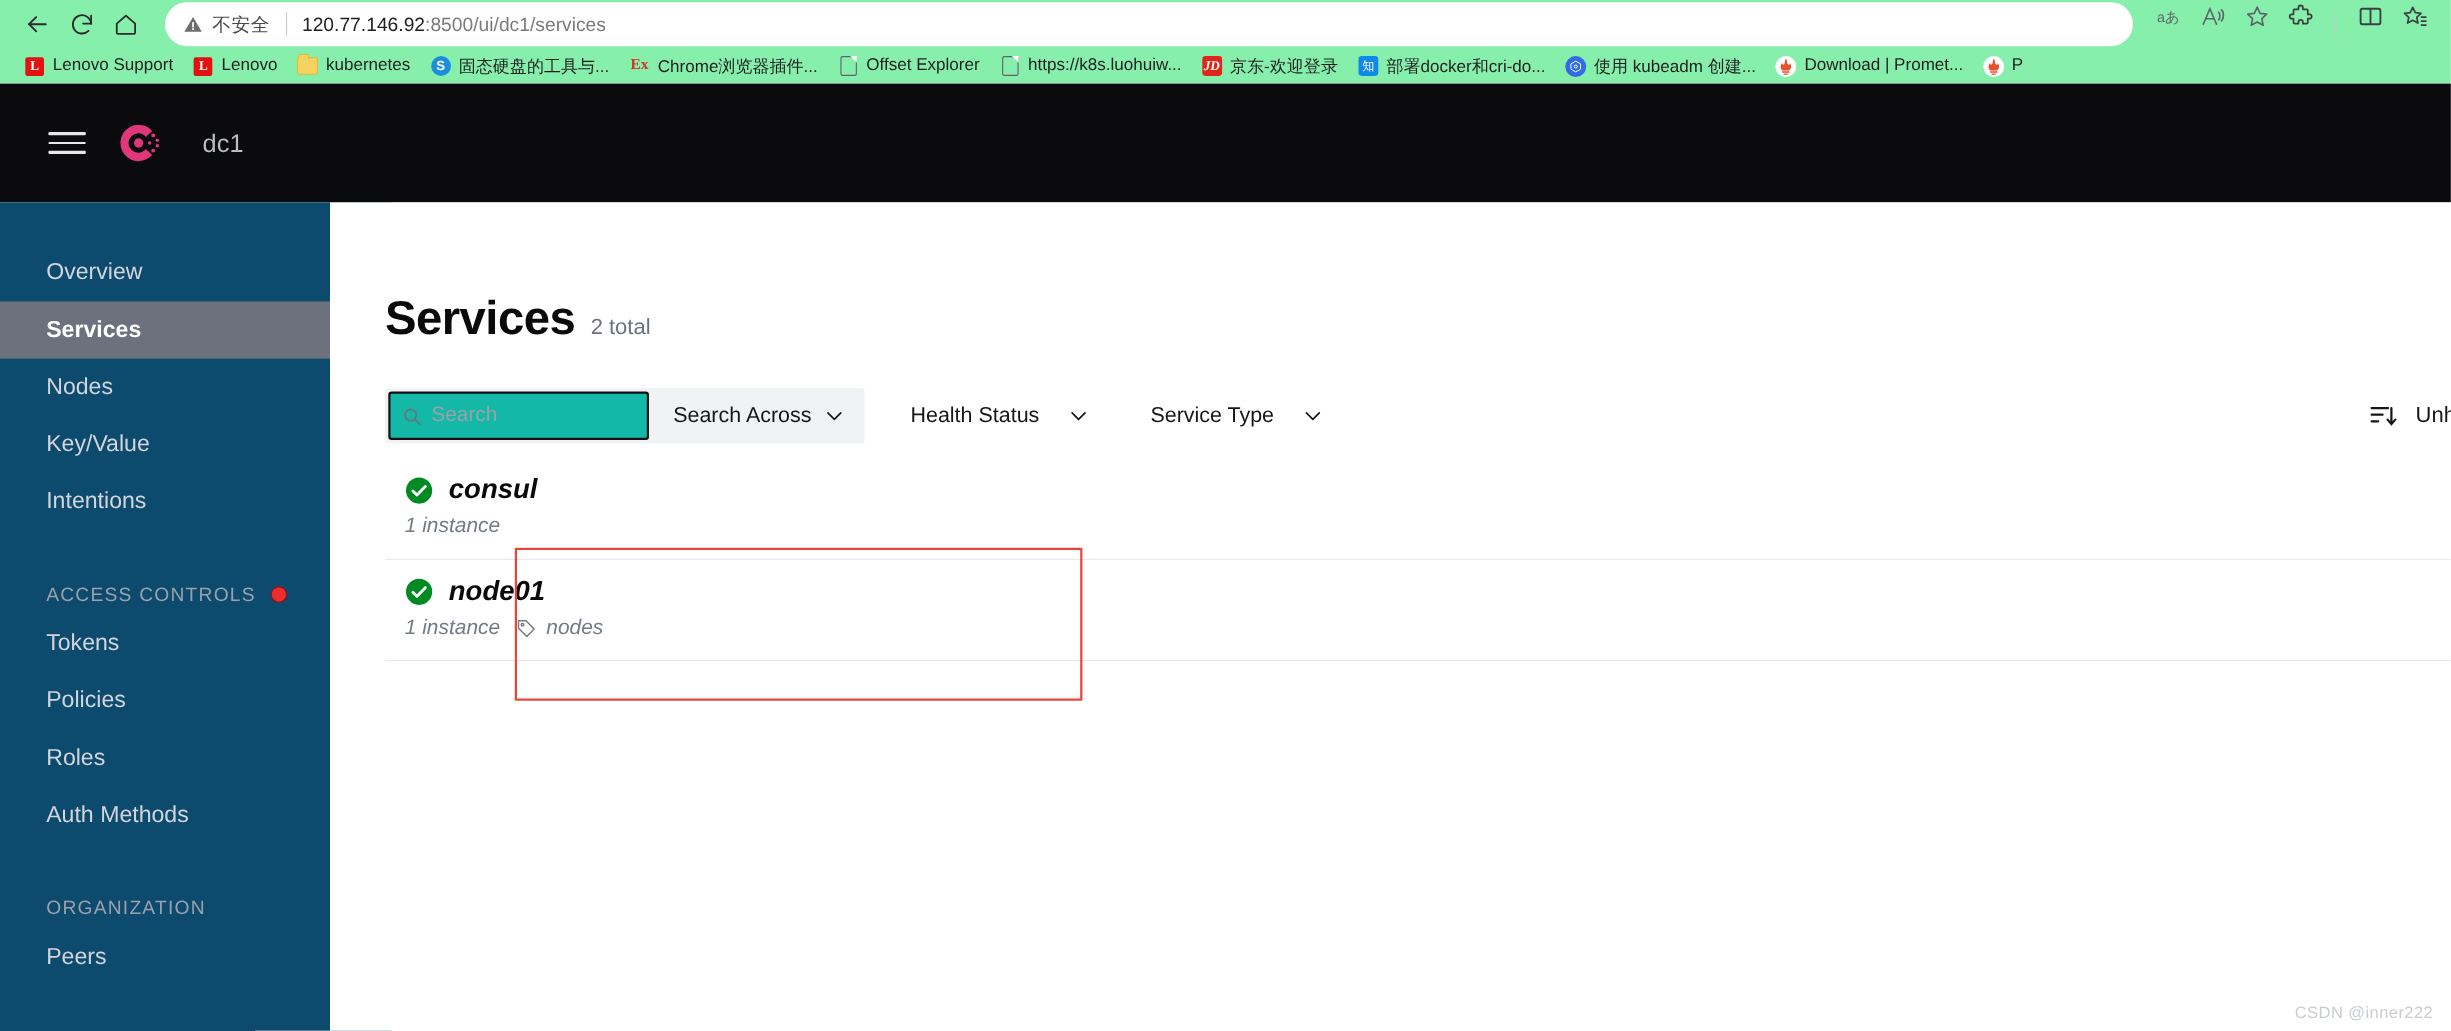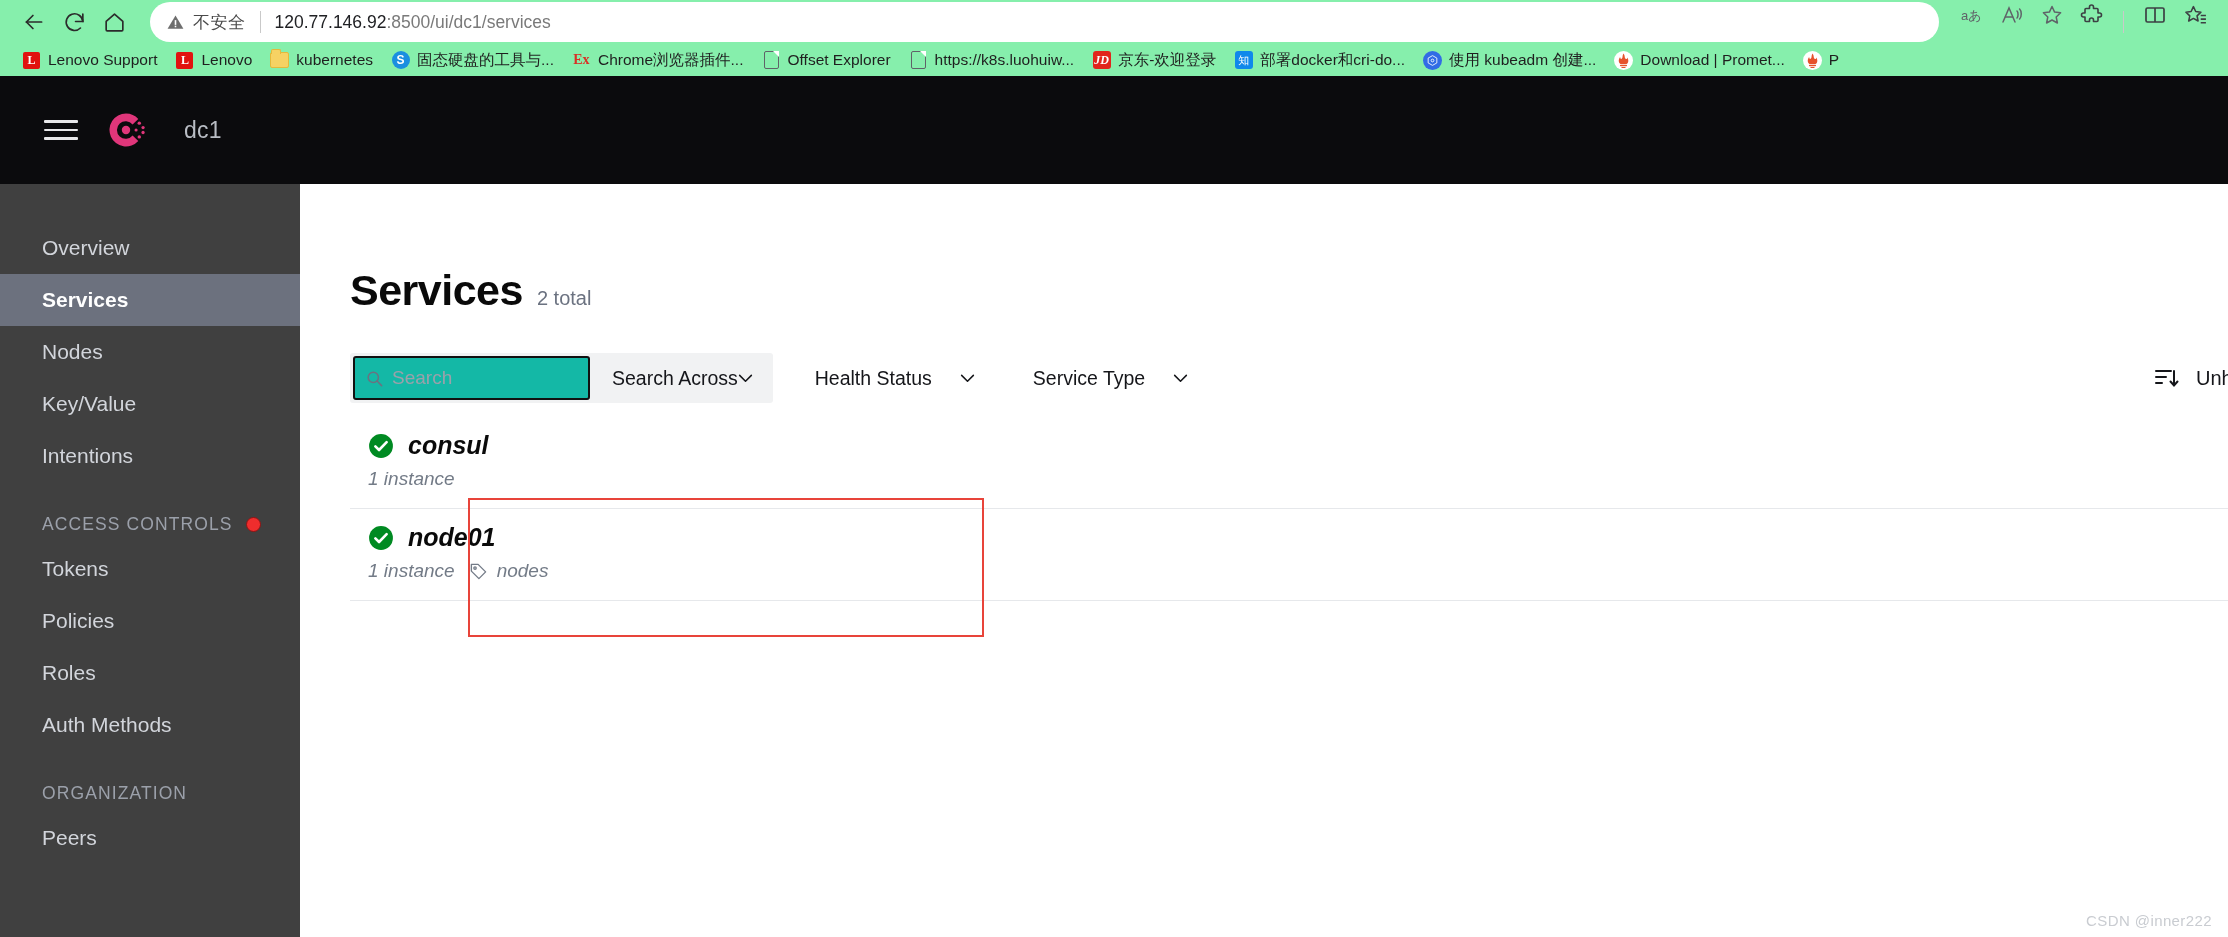--- a/index.html
+++ b/index.html
@@ -201,40 +201,40 @@
   .dc-label {
     margin-left: 36px;
     font-size: 23px;
     color: #b9bdc4;
     letter-spacing: 0.2px;
   }
 
   .sidebar {
     position: absolute; top: 108px; left: 0;
     width: 356px; height: 753px;
-    background: #404040;
+    background: #0c4a6e;
   }
   .nav-list { padding-top: 38px; }
   .nav-item {
     height: 52px;
     display: flex; align-items: center;
     padding-left: 42px;
     font-size: 21px;
     color: #d2d5db;
     cursor: pointer;
   }
   .nav-item.active {
     background: #6c717e;
     color: #ffffff;
     font-weight: 600;
   }
   .nav-section {
     display: flex; align-items: center;
     padding-left: 42px;
-    margin-top: 32px; margin-bottom: 8px;
+    margin-top: 48px; margin-bottom: 8px;
     font-size: 17.5px;
     color: #9ba0aa;
     letter-spacing: 1.1px;
   }
   .acl-dot {
     width: 15px; height: 15px; border-radius: 50%;
     background: #ef2d2d;
     border: 1.5px solid #8d1414;
     margin-left: 13px;
   }
@@ -297,20 +297,21 @@
     background: transparent;
   }
   .search-input::placeholder { color: #9ba1aa; }
 
   .search-across {
     display: flex; align-items: center;
     padding: 0 20px 0 22px;
     cursor: pointer;
     font-size: 19.5px;
     color: #15161a;
+    gap: 13px;
     white-space: nowrap;
   }
   .filter-drop {
     display: flex; align-items: center;
     margin-left: 26px;
     padding: 0 16px;
     height: 40px;
     cursor: pointer;
     font-size: 19.5px;
     color: #15161a;

